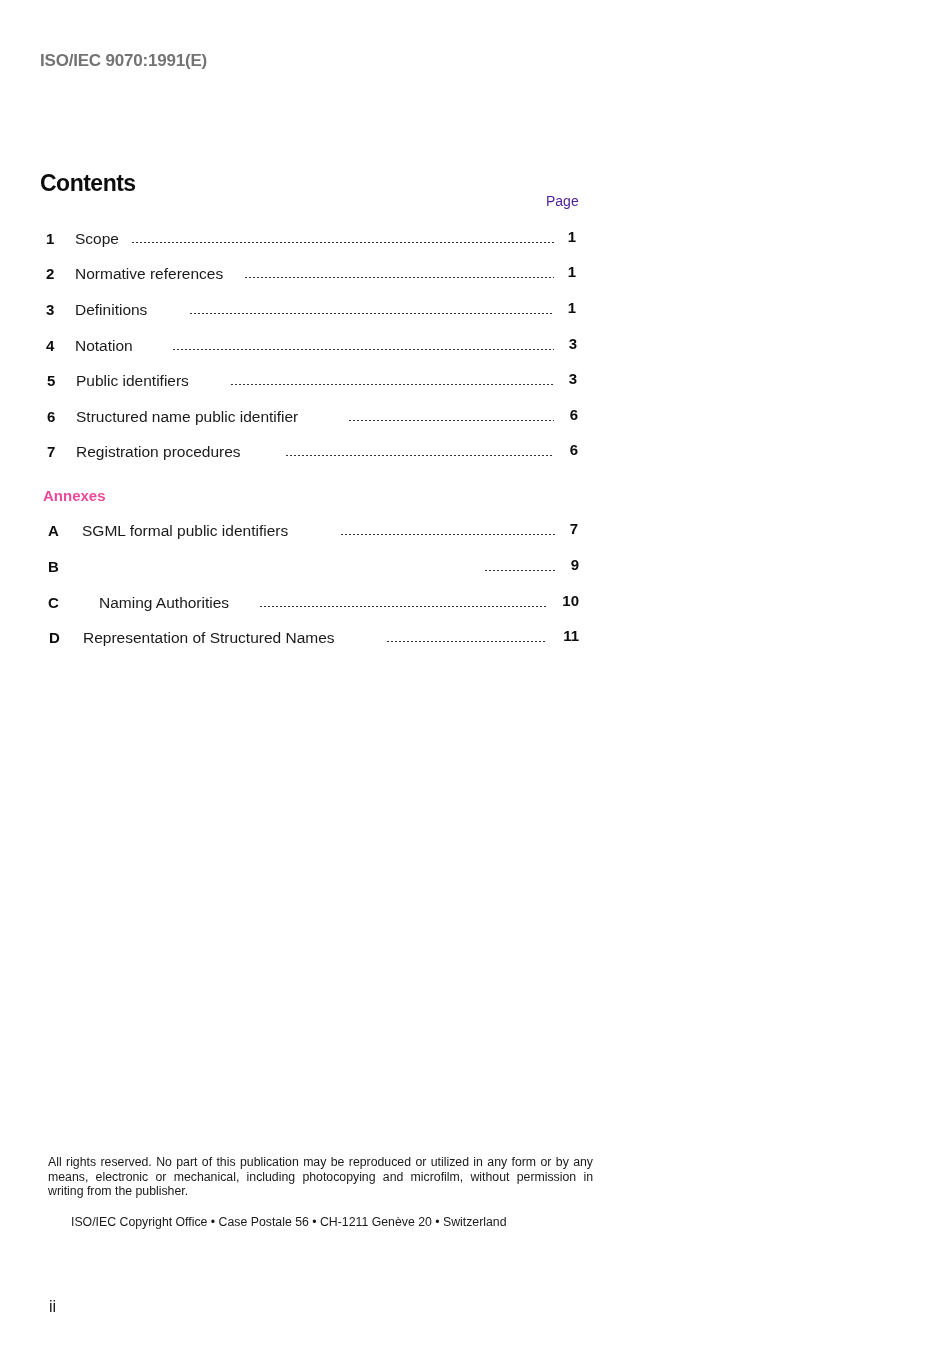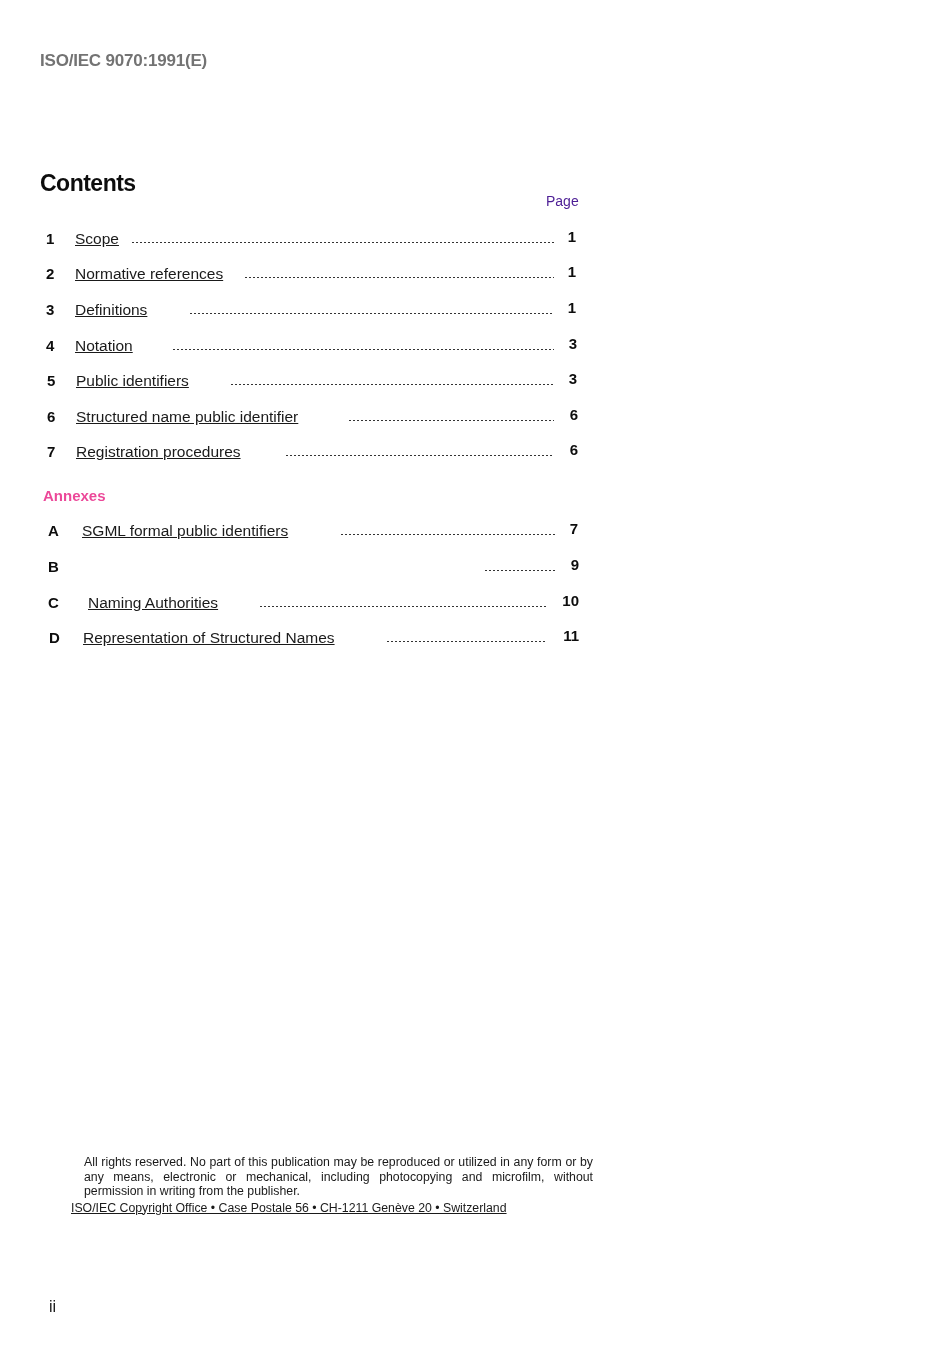--- a/index.html
+++ b/index.html
@@ -51,21 +51,20 @@
     font-size: 15px;
     font-weight: bold;
     color: #0d0d0d;
   }
   .toc-label {
     position: absolute;
     top: 0;
     font-size: 15.5px;
     color: #1a1a1a;
     white-space: nowrap;
-    text-decoration: underline;
   }
   .toc-leader {
     position: absolute;
     top: 11px;
     height: 3px;
     background-image: radial-gradient(circle, #333 0.8px, transparent 1.1px);
     background-size: 4px 3px;
     background-repeat: repeat-x;
   }
   .toc-page {
@@ -96,27 +95,25 @@
   }
   .copyright .line1 { display: block; }
   .copyright .c-symbol {
     display: inline-block;
     font-weight: bold;
     margin-right: 10px;
   }
   .copyright .body-text {
     display: block;
     text-align: justify;
-    margin-left: 36px;
   }
   .copyright .office {
     display: block;
     padding-left: 23px;
-    margin-top: 2px;
-    text-decoration: underline;
+    margin-top: 16px;
   }
   .copyright .printed {
     display: block;
     margin-top: 5px;
   }
   .page-number {
     position: absolute;
     left: 49px;
     top: 1298px;
     font-size: 16px;
@@ -190,21 +187,21 @@
 </div>
 
 <div class="toc-row" style="left:0;top:558px;width:600px;">
   <span class="toc-num" style="left:48px;">B</span>
   <span class="toc-leader" style="left:484px;width:71px;"></span>
   <span class="toc-page" style="left:549px;">9</span>
 </div>
 
 <div class="toc-row" style="left:0;top:594px;width:600px;">
   <span class="toc-num" style="left:48px;">C</span>
-  <span class="toc-label" style="left:88px;">Naming Authorities</span>
+  <span class="toc-label" style="left:99px;">Naming Authorities</span>
   <span class="toc-leader" style="left:259px;width:288px;"></span>
   <span class="toc-page" style="left:549px;">10</span>
 </div>
 
 <div class="toc-row" style="left:0;top:629px;width:600px;">
   <span class="toc-num" style="left:49px;">D</span>
   <span class="toc-label" style="left:83px;">Representation of Structured Names</span>
   <span class="toc-leader" style="left:386px;width:161px;"></span>
   <span class="toc-page" style="left:549px;">11</span>
 </div>

